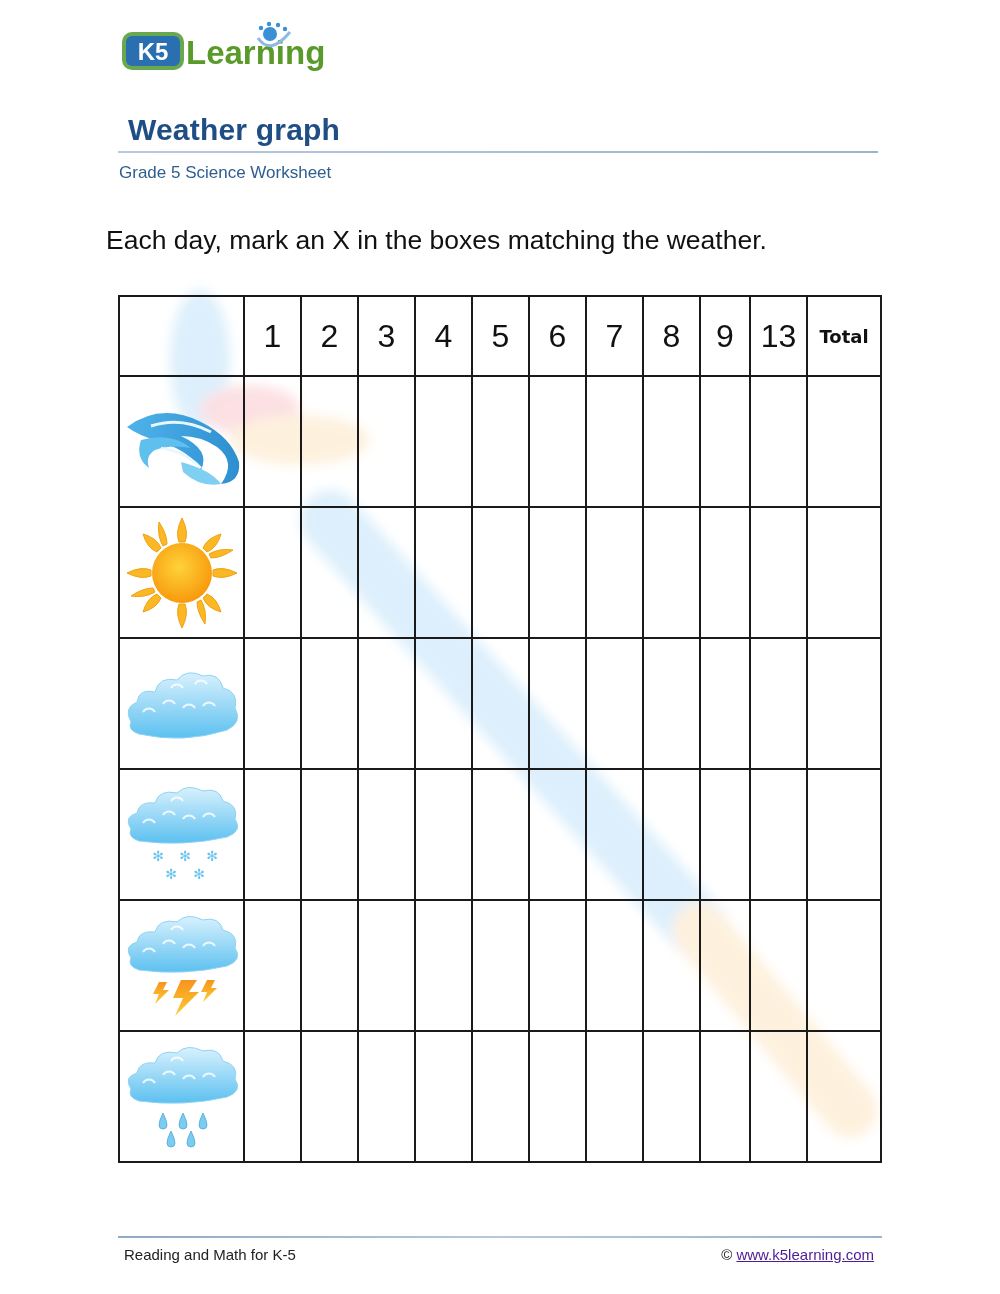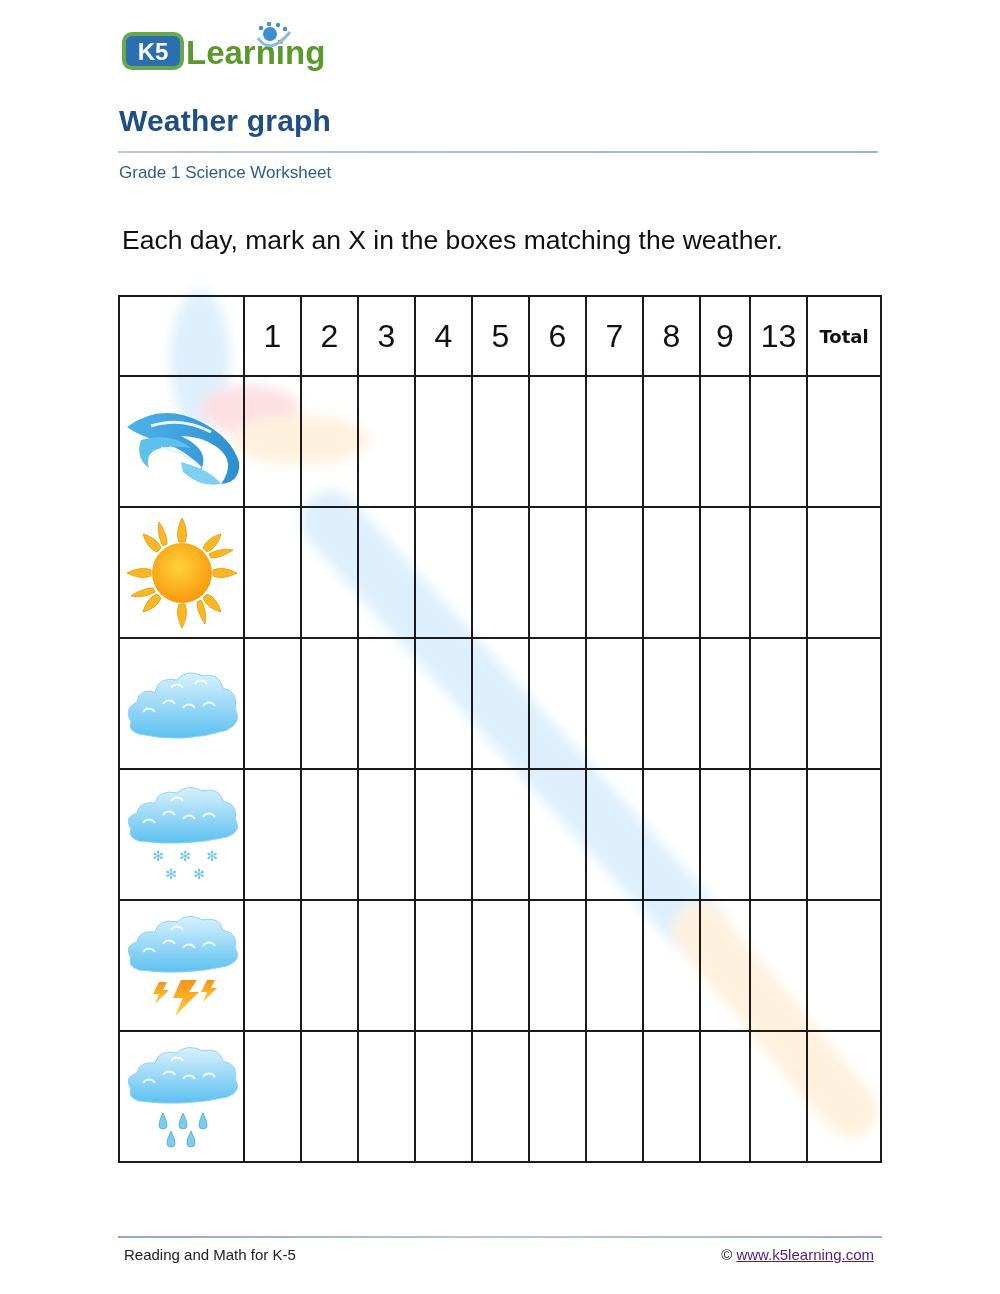--- a/index.html
+++ b/index.html
@@ -1,21 +1,21 @@
 <!DOCTYPE html>
 <html><head>
 <meta charset="utf-8">
 <style>
   html, body { margin: 0; padding: 0; background: #ffffff; }
   body { width: 1000px; height: 1294px; position: relative; overflow: hidden; font-family: "Liberation Sans", sans-serif; }
   .logo { position: absolute; left: 120px; top: 20px; width: 215px; height: 56px; }
-  .title { position: absolute; left: 119px; top: 104px; font-size: 30px; font-weight: bold; color: #1f4e85; margin: 0; letter-spacing: 0.2px; }
+  .title { position: absolute; left: 119px; top: 104px; font-size: 30px; font-weight: bold; color: #1f4e85; margin: 9px; letter-spacing: 0.2px; }
   .rule-top { position: absolute; left: 118px; top: 151px; width: 760px; height: 2px; background: linear-gradient(to right, #b9c9db, #9bb4ce); }
   .subtitle { position: absolute; left: 119px; top: 163px; font-size: 17px; color: #2e5e8f; }
-  .instructions { position: absolute; left: 122px; top: 225px; font-size: 26.5px; color: #111111; }
+  .instructions { position: absolute; left: 106px; top: 225px; font-size: 26.5px; color: #111111; }
   .watermark { position: absolute; left: 0; top: 0; width: 1000px; height: 1294px; pointer-events: none; }
   table.grid { position: absolute; left: 118px; top: 295px; border-collapse: collapse; table-layout: fixed; }
   table.grid td { border: 2px solid #1a1a1a; padding: 0; text-align: center; vertical-align: middle; background: transparent; }
   .hdr { font-size: 32px; color: #111; height: 78px; }
   .hdr-total { font-size: 18px; font-weight: bold; color: #111; font-family: "DejaVu Sans", sans-serif; }
   .row td { height: 129px; }
   .icon-cell svg { display: block; margin: 0 auto; }
   .rule-bottom { position: absolute; left: 118px; top: 1236px; width: 764px; height: 2px; background: linear-gradient(to right, #8faac6, #b8c8d9, #9bb4ce); }
   .footer-left { position: absolute; left: 124px; top: 1246px; font-size: 15px; color: #222; }
   .footer-right { position: absolute; right: 126px; top: 1246px; font-size: 15px; color: #222; }
@@ -46,21 +46,21 @@
   <circle cx="150" cy="14" r="7" fill="#3b8fd6"></circle>
   <circle cx="141" cy="8" r="2.2" fill="#3b8fd6"></circle>
   <circle cx="149" cy="4" r="2.2" fill="#3b8fd6"></circle>
   <circle cx="158" cy="5" r="2.2" fill="#3b8fd6"></circle>
   <circle cx="165" cy="9" r="2.2" fill="#3b8fd6"></circle>
   <path d="M138 18 Q150 36 170 12" stroke="#8bbbe0" stroke-width="3" fill="none"></path>
 </svg>
 
 <h1 class="title">Weather graph</h1>
 <div class="rule-top"></div>
-<div class="subtitle">Grade 1 Science Worksheet</div>
+<div class="subtitle">Grade 5 Science Worksheet</div>
 
 <div class="instructions">Each day, mark an X in the boxes matching the weather.</div>
 
 <table class="grid">
   <colgroup>
     <col style="width:125px">
       <col style="width:57px">
       <col style="width:57px">
       <col style="width:57px">
       <col style="width:57px">

